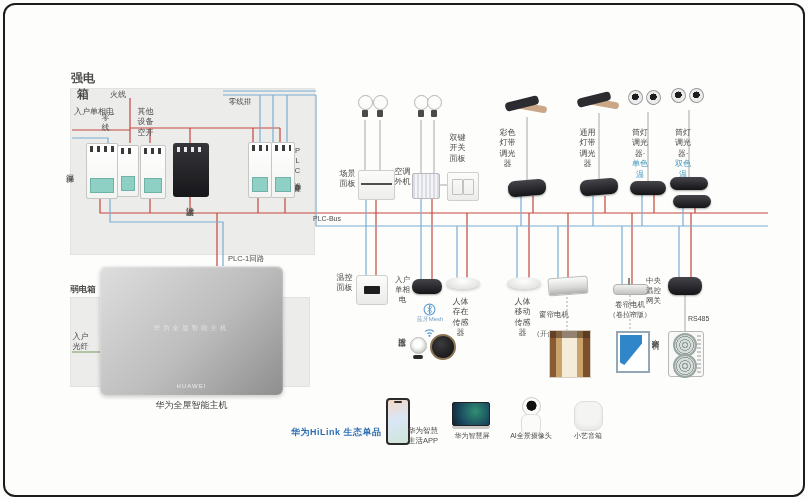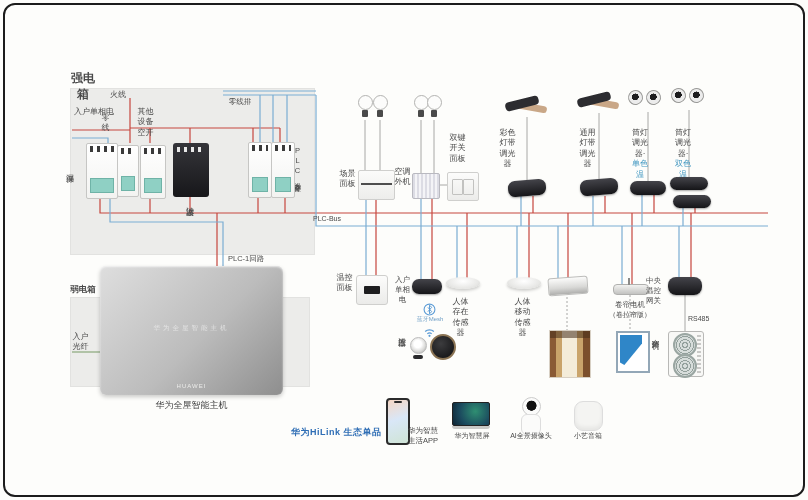--- a/index.html
+++ b/index.html
@@ -170,20 +170,24 @@
     <div style="width:10px;height:4px;margin:1px auto 0;background:#2a2a2c;border-radius:2px;"></div>
   </div>
   <div class="abs" style="left:430px;top:334px;width:22px;height:22px;border-radius:50%;background:radial-gradient(circle at 40% 35%,#3c3c3e,#0e0e10);border:2px solid #8a7353;"></div>
 
   <div class="disc" style="left:446px;top:277px;width:34px;"></div>
   <div class="lbl" style="left:452px;top:297px;width:17px;text-align:center;">人体存在传感器</div>
   <div class="disc" style="left:507px;top:277px;width:34px;"></div>
   <div class="lbl" style="left:514px;top:297px;width:17px;">人体移动传感器</div>
 
   <div class="abs" style="left:548px;top:277px;width:38px;height:16px;background:linear-gradient(180deg,#fbfbfa,#d8d8d6 60%,#aeaeac);border:1px solid #bdbdbb;border-radius:3px;transform:rotate(-4deg);"></div>
+  <div class="lbl" style="left:520px;top:300px;width:68px;white-space:pre-line;font-size:7.5px;">
+    <span>窗帘电机</span><br>
+    <span style="font-size:7px;">（开合帘版）</span>
+  </div>
   <div class="abs" style="left:549px;top:330px;width:40px;height:46px;border:1px solid #d8d0c4;background:linear-gradient(90deg,#8a5a35 0 16%,#c9a36a 16% 30%,#f4ecd9 30% 68%,#caa46b 68% 82%,#7c4f2c 82%);">
     <div style="height:7px;background:rgba(70,45,25,.55);"></div>
   </div>
 
   <div class="abs" style="left:613px;top:284px;width:34px;height:9px;background:linear-gradient(180deg,#f2f2f0,#c2c2c0);border:1px solid #b0b0ae;border-radius:4px;">
     <div style="position:absolute;left:14px;top:-7px;width:2px;height:7px;background:#8a8a88;"></div>
   </div>
   <div class="lbl" style="left:598px;top:300px;width:64px;font-size:7.5px;">
     <span>卷帘电机</span><br>
     <span style="font-size:7px;">（卷拉帘版）</span>

